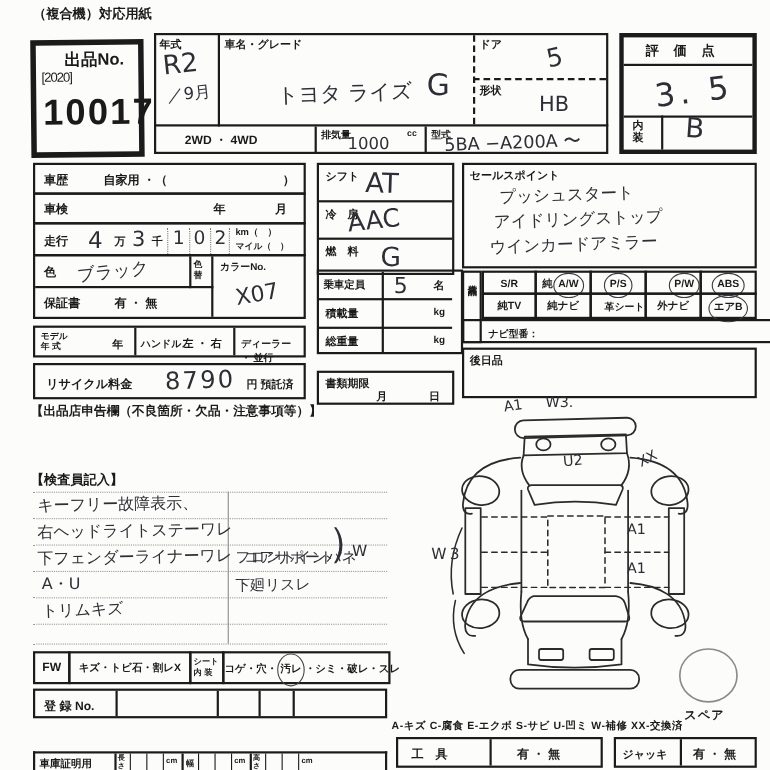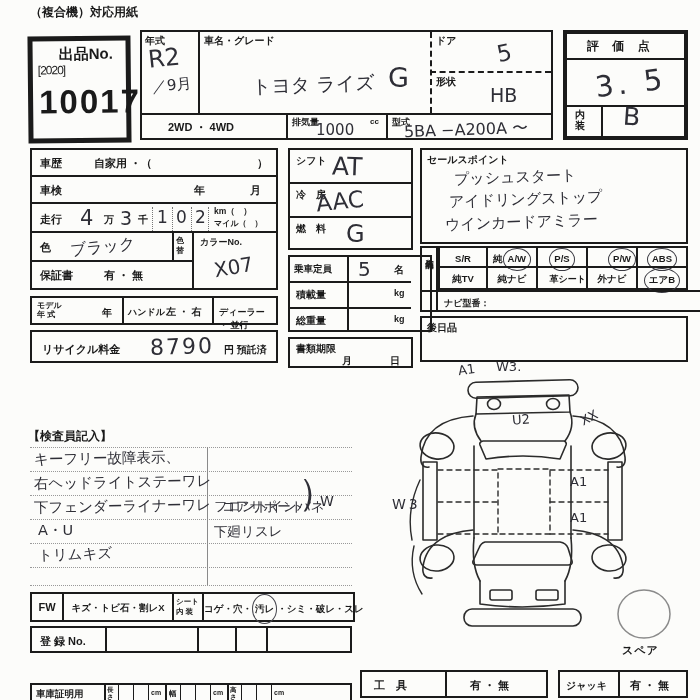--- a/index.html
+++ b/index.html
@@ -114,32 +114,33 @@
     <span class="abs lbl" style="left:70px;top:8px;font-size:10px;">年</span>
     <span class="abs lbl" style="left:96px;top:8px;font-size:9px;">ハンドル</span>
     <span class="abs lbl" style="left:134px;top:7px;font-size:10px;">左 ・ 右</span>
     <span class="abs lbl" style="left:187px;top:8px;font-size:9px;">ディーラー ・ 並行</span>
   </div>
   <div class="box" style="left:30px;top:330px;width:248px;height:33px;">
     <span class="abs lbl" style="left:10px;top:10px;font-size:11px;">リサイクル料金</span>
     <span class="abs hw" style="left:118px;top:2px;font-size:22px;letter-spacing:2px;transform:rotate(-2deg);">8790</span>
     <span class="abs lbl" style="left:192px;top:11px;font-size:10px;">円 預託済</span>
   </div>
+  <div class="abs lbl" style="left:28px;top:366px;font-size:11.5px;">【出品店申告欄（不良箇所・欠品・注意事項等）】</div>
 
   <div class="box" style="left:288px;top:148px;width:125px;height:102px;">
     <div class="line" style="left:0;top:32px;width:121px;height:2px;"></div>
     <div class="line" style="left:0;top:66px;width:121px;height:2px;"></div>
     <span class="abs lbl" style="left:6px;top:4px;font-size:10px;">シフト</span>
     <span class="abs hw" style="left:42px;top:2px;font-size:25px;transform:rotate(2deg);">AT</span>
     <span class="abs lbl" style="left:6px;top:38px;font-size:10px;">冷　房</span>
     <span class="abs hw" style="left:26px;top:38px;font-size:23px;transform:rotate(-6deg);">AAC</span>
     <span class="abs lbl" style="left:6px;top:72px;font-size:10px;">燃　料</span>
     <span class="abs hw" style="left:56px;top:70px;font-size:24px;">G</span>
   </div>
-  <div class="box" style="left:288px;top:255px;width:144px;height:77px;">
+  <div class="box" style="left:288px;top:245px;width:133px;height:77px;">
     <div class="line" style="left:0;top:24px;width:121px;height:2px;"></div>
     <div class="line" style="left:0;top:50px;width:121px;height:2px;"></div>
     <div class="line" style="left:57px;top:0;width:2px;height:73px;"></div>
     <span class="abs lbl" style="left:4px;top:6px;font-size:9.5px;">乗車定員</span>
     <span class="abs hw" style="left:68px;top:0px;font-size:20px;">5</span>
     <span class="abs lbl" style="left:104px;top:6px;font-size:10px;">名</span>
     <span class="abs lbl" style="left:6px;top:31px;font-size:10px;">積載量</span>
     <span class="abs lbl" style="left:104px;top:31px;font-size:9px;">kg</span>
     <span class="abs lbl" style="left:6px;top:57px;font-size:10px;">総重量</span>
     <span class="abs lbl" style="left:104px;top:57px;font-size:9px;">kg</span>
@@ -235,20 +236,21 @@
     <div class="line" style="left:178px;top:0;width:1px;height:17px;"></div>
     <span class="abs lbl" style="left:181px;top:4px;font-size:7px;">cm</span>
     <div class="line" style="left:195px;top:0;width:2px;height:17px;"></div>
     <span class="abs lbl" style="left:198px;top:1px;font-size:6.5px;width:8px;line-height:1.1;">高さ</span>
     <div class="line" style="left:209px;top:0;width:1px;height:17px;"></div>
     <div class="line" style="left:224px;top:0;width:1px;height:17px;"></div>
     <div class="line" style="left:239px;top:0;width:1px;height:17px;"></div>
     <span class="abs lbl" style="left:242px;top:4px;font-size:7px;">cm</span>
   </div>
 
+  <div class="abs lbl" style="left:356px;top:654px;font-size:9.5px;letter-spacing:0.5px;">A-キズ C-腐食 E-エクボ S-サビ U-凹ミ W-補修 XX-交換済</div>
   <div class="box" style="left:360px;top:670px;width:188px;height:28px;">
     <div class="line" style="left:83px;top:0;width:2px;height:24px;"></div>
     <span class="abs lbl" style="left:12px;top:6px;font-size:11px;">工　具</span>
     <span class="abs lbl" style="left:108px;top:6px;font-size:11px;">有 ・ 無</span>
   </div>
   <div class="box" style="left:558px;top:670px;width:130px;height:28px;">
     <div class="line" style="left:58px;top:0;width:2px;height:24px;"></div>
     <span class="abs lbl" style="left:6px;top:7px;font-size:10px;">ジャッキ</span>
     <span class="abs lbl" style="left:70px;top:6px;font-size:11px;">有 ・ 無</span>
   </div>

